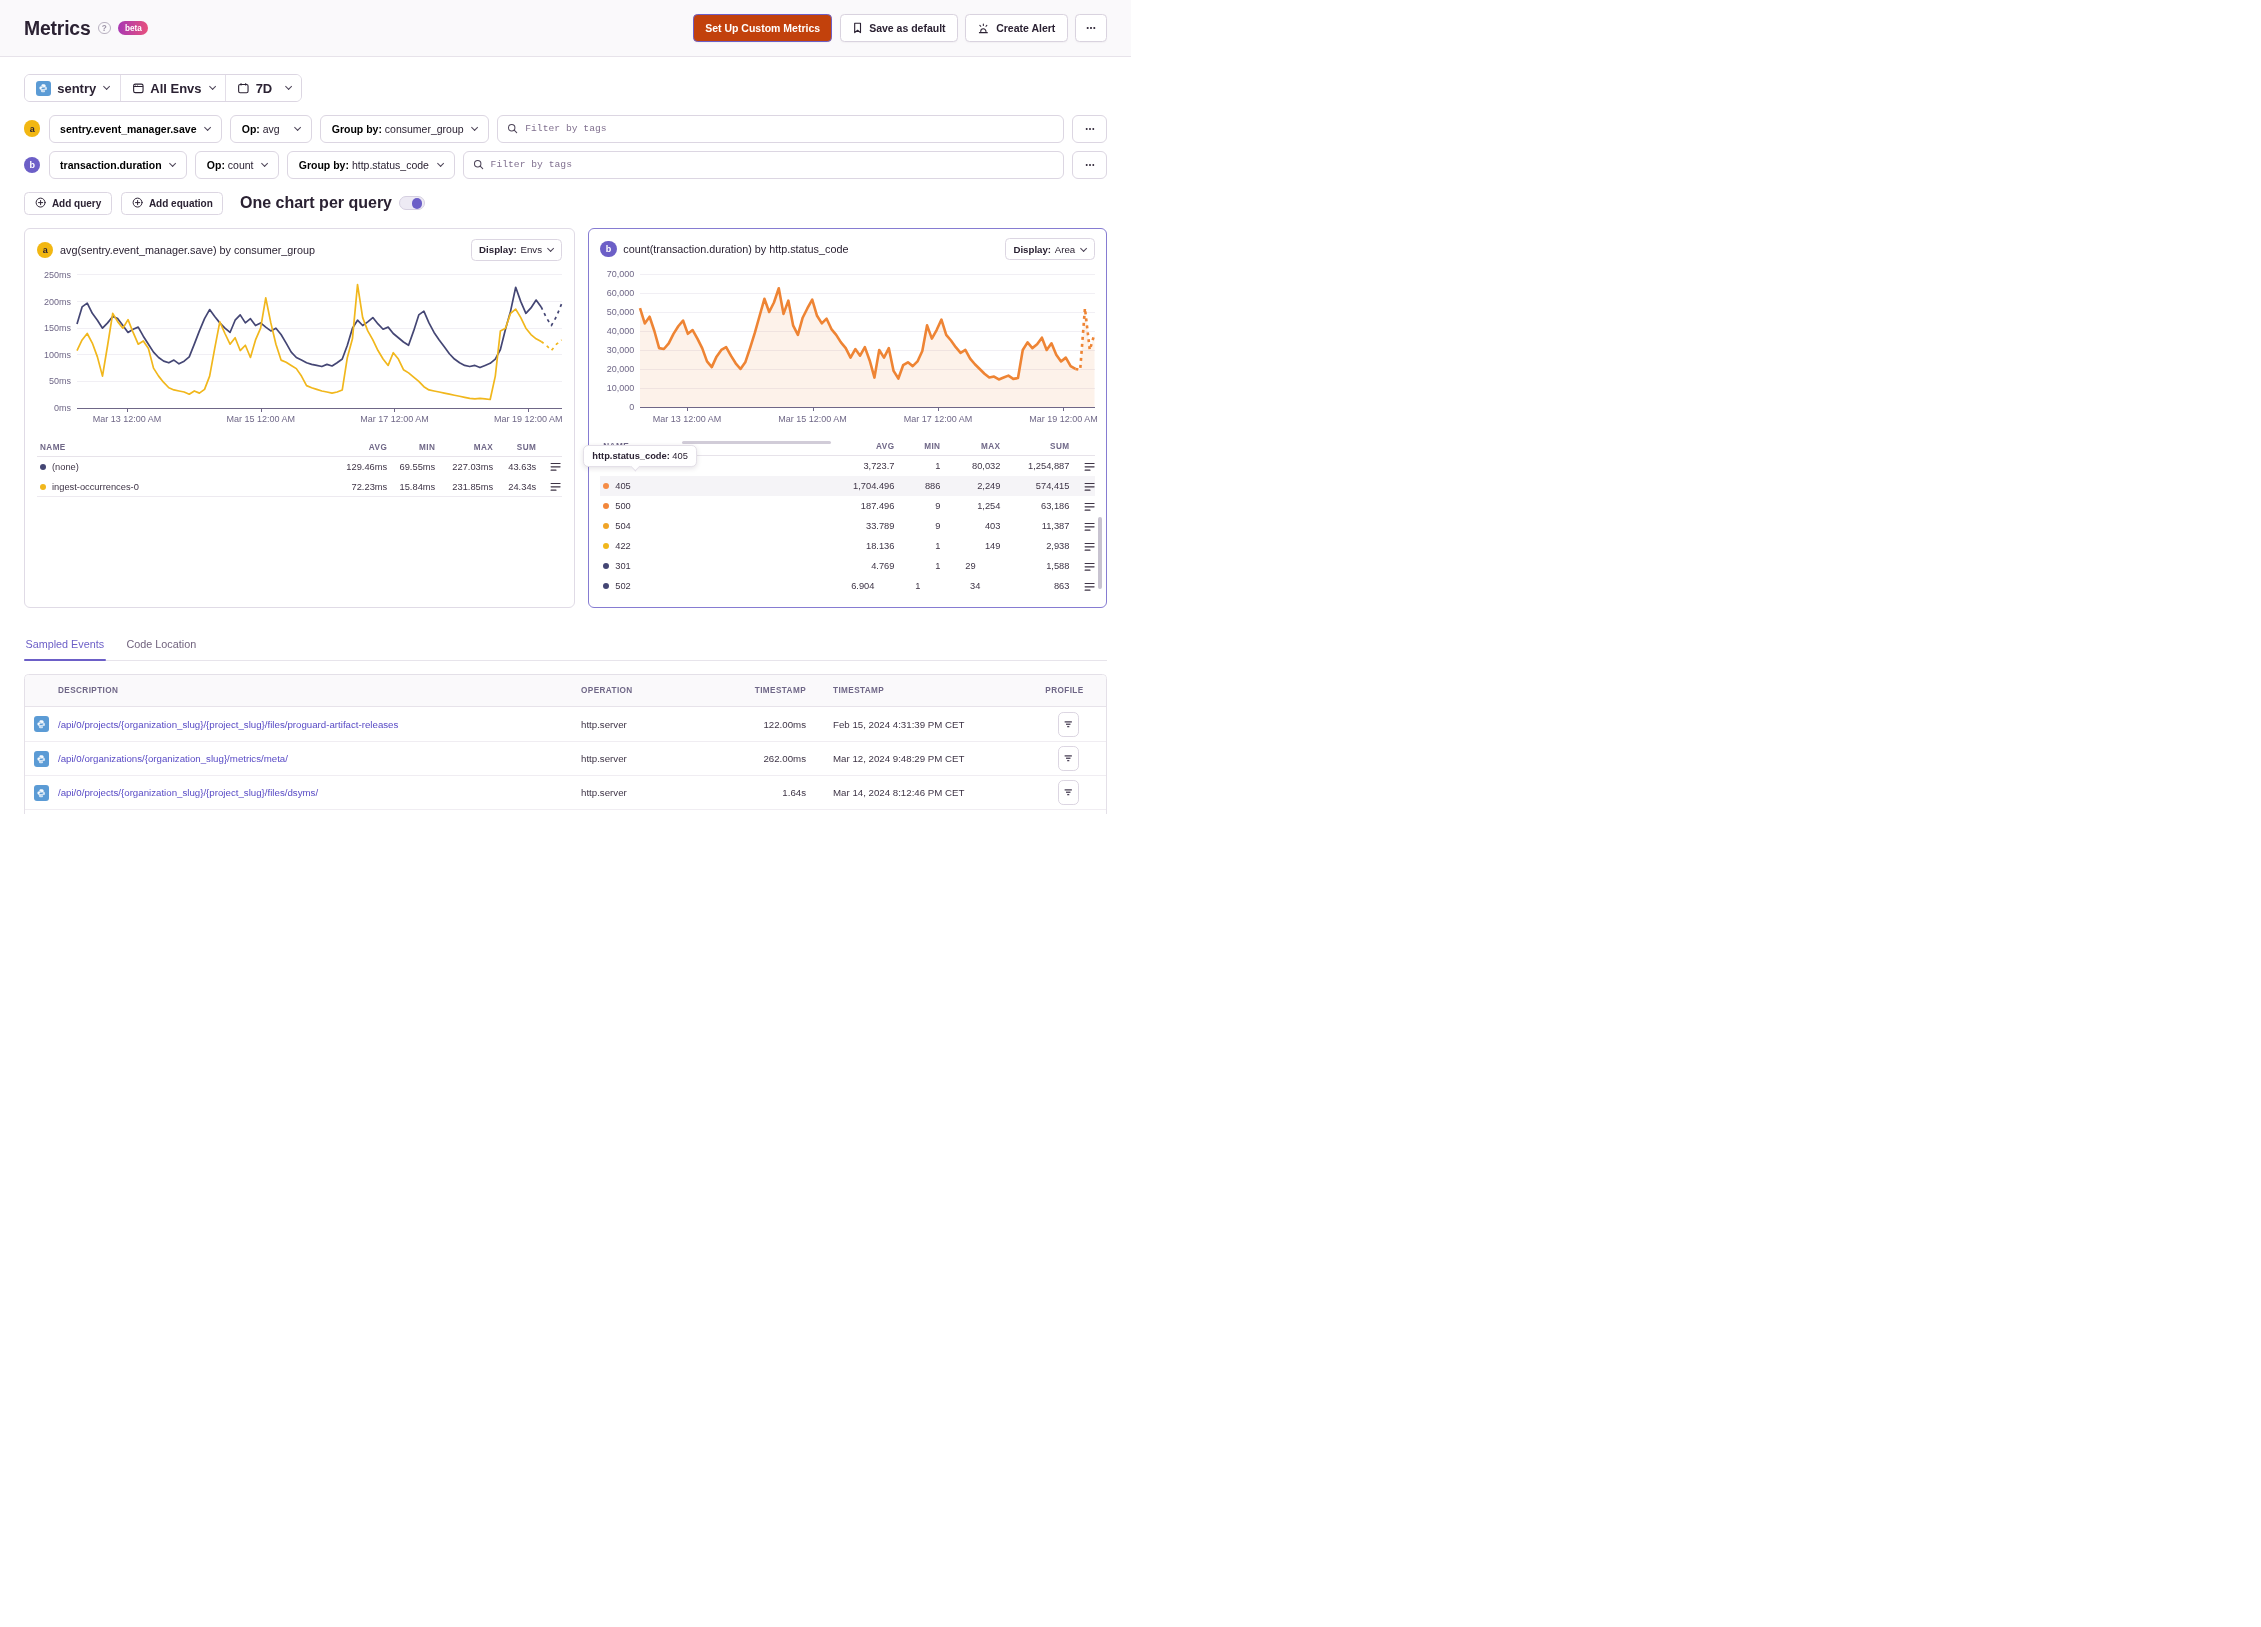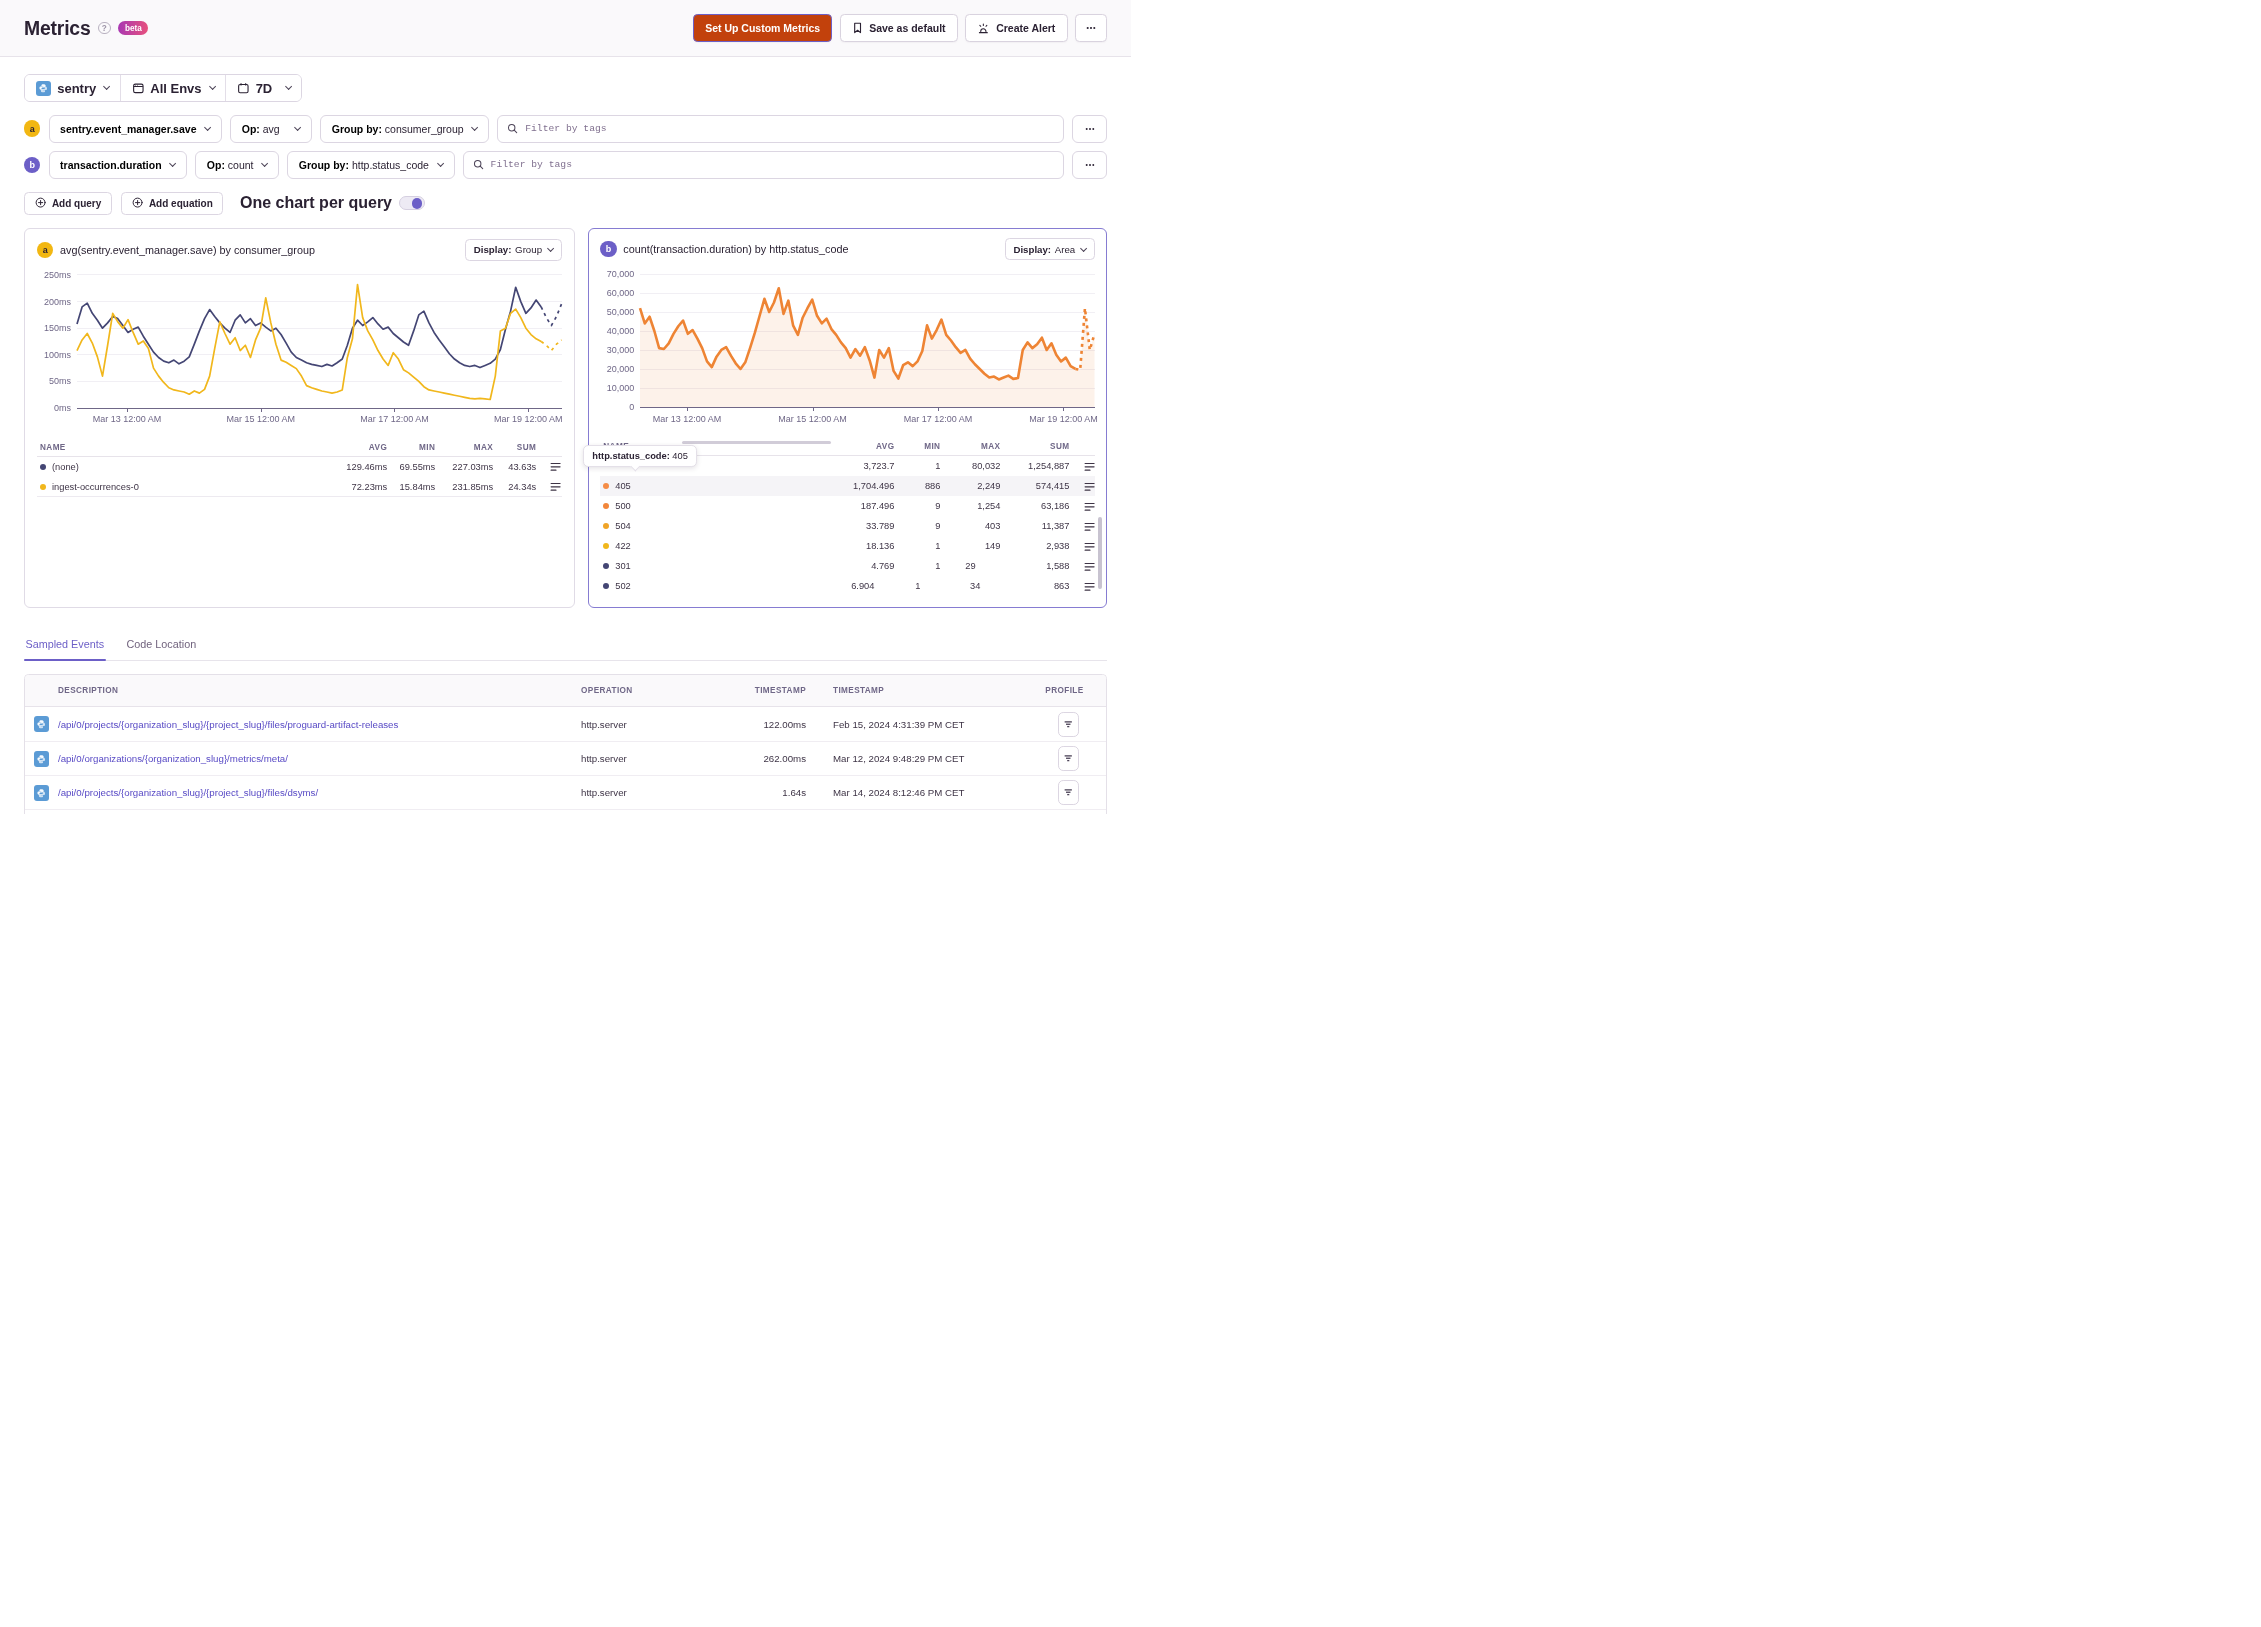--- a/index.html
+++ b/index.html
@@ -279,21 +279,21 @@
     </div>
   </div>
 
   <div class="charts">
     <section class="panel left">
       <div class="panel-head">
         <span class="abadge a">a</span>
         <span class="panel-title">avg(sentry.event_manager.save) by consumer_group</span>
         <button class="display-btn">
           <b>Display:</b>
-            <span>Group</span>
+            <span>Envs</span>
             <i class="chev"></i>
         </button>
       </div>
       <div class="chart">
         <div class="yaxis" id="yaxis-0">
             <div class="yl" style="top: 133px;">0ms</div>
             <div class="yl" style="top: 106px;">50ms</div>
             <div class="yl" style="top: 80px;">100ms</div>
             <div class="yl" style="top: 53px;">150ms</div>
             <div class="yl" style="top: 27px;">200ms</div>

